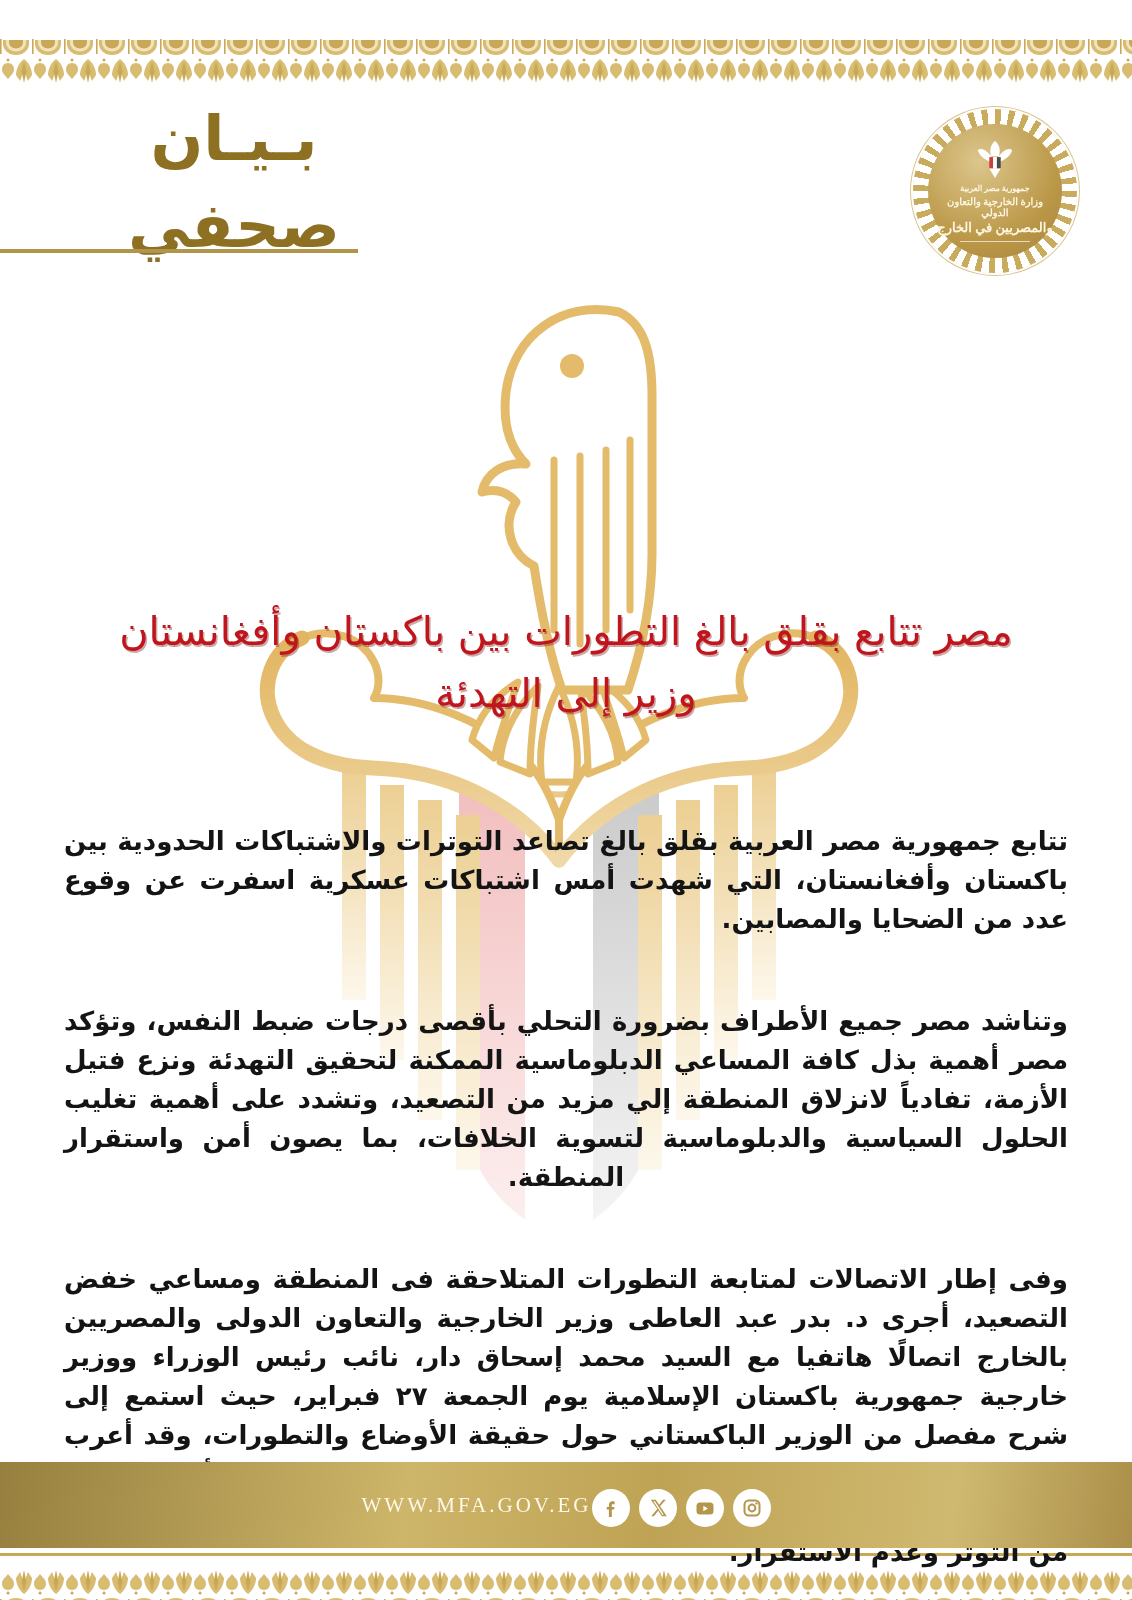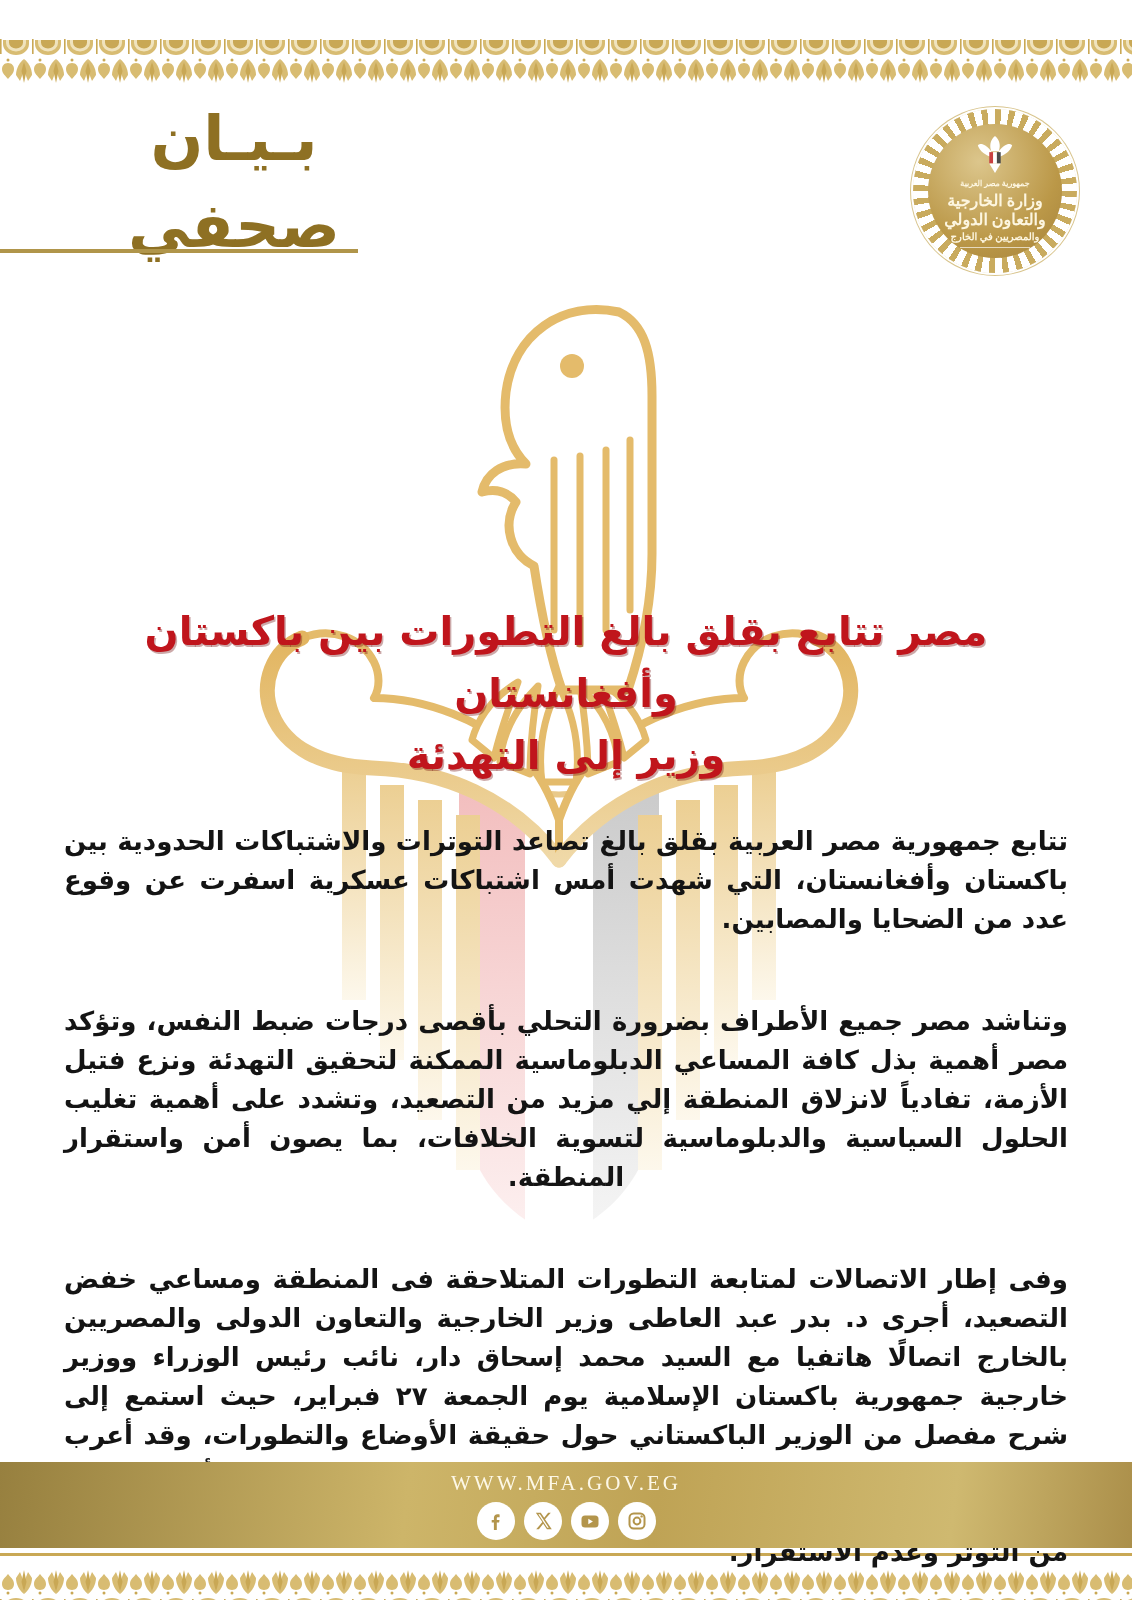--- a/index.html
+++ b/index.html
@@ -29,45 +29,45 @@
   .seal { position:absolute; top:101px; right:55px; width:164px; height:164px;
           border-radius:50%;
           background:repeating-conic-gradient(#c9ab5e 0deg 4.5deg, #ffffff 4.5deg 10deg);
           box-shadow:0 0 0 2px #fff, 0 0 0 3px #d8c48c;font-family:Liberation Serif, serif; }
   .seal-disc { position:absolute; inset:15px; border-radius:50%;
                background:radial-gradient(circle at 38% 28%, #dcc68c, #bb9848 62%, #a5823a 100%);
                display:flex; flex-direction:column; align-items:center;
                justify-content:center; text-align:center; color:#fdf6e0;
                padding:6px; }
   .seal-disc .s1 { font-size:8px;  font-weight:bold; letter-spacing:1px; margin-top:4px; }
-  .seal-disc .s2 { font-size:16px; font-weight:bold; margin-top:3px;text-align:center; }
-  .seal-disc .s3 { font-size:10px;  font-weight:bold; margin-top:2px; }
+  .seal-disc .s2 { font-size:10px; font-weight:bold; margin-top:3px;text-align:center; }
+  .seal-disc .s3 { font-size:13px;  font-weight:bold; margin-top:2px; }
   .seal-sep { width:70px; height:1px; background:rgba(255,255,255,.65); margin-top:5px; }
 
   
   .watermark { position:absolute; top:292px; left:202px; width:714px; height:944px;
                z-index:0; }
 
   
   .headline { position:absolute; top:592px; left:30px; right:30px; z-index:2;
-              text-align:center; color:#c0151c; font-weight:bold;
+              text-align:center; color:#c0151c; font-weight:normal;
               font-size:40px; line-height:1.55;
               text-shadow:1.5px 1.5px 0 rgba(110,10,10,.35); }
 
   
   .body-text { position:absolute; top:814px; right:64px; left:64px; z-index:2;
                direction:rtl; color:#141414; font-weight:bold;
                font-size:26px; line-height:39px; }
   .body-text p { text-align:justify; margin-bottom:63px; }
   .body-text p.center-last { text-align-last:center; }
 
   
   .footer-bar { position:absolute; top:1454px; left:0; width:1132px; height:86px;
                 background:linear-gradient(97deg,#97803f 0%,#cdb569 36%,#bfa355 58%,#cfb970 84%,#ab8f4a 100%);
-                display:flex; flex-direction:column; align-items:center;
+                display:flex; flex-direction:row; align-items:center;
                 justify-content:center; z-index:2; }
   .website { font-family:"Liberation Serif", serif; font-size:21px;
              letter-spacing:3px; color:#fdf8e7; }
   .social-row { display:flex; gap:9px; margin-top:6px; }
   .social { width:38px; height:38px; border-radius:50%; background:#ffffff;
             display:flex; align-items:center; justify-content:center; cursor:pointer; }
   .social svg { display:block; }
 </style>
 </head>
 <body>

